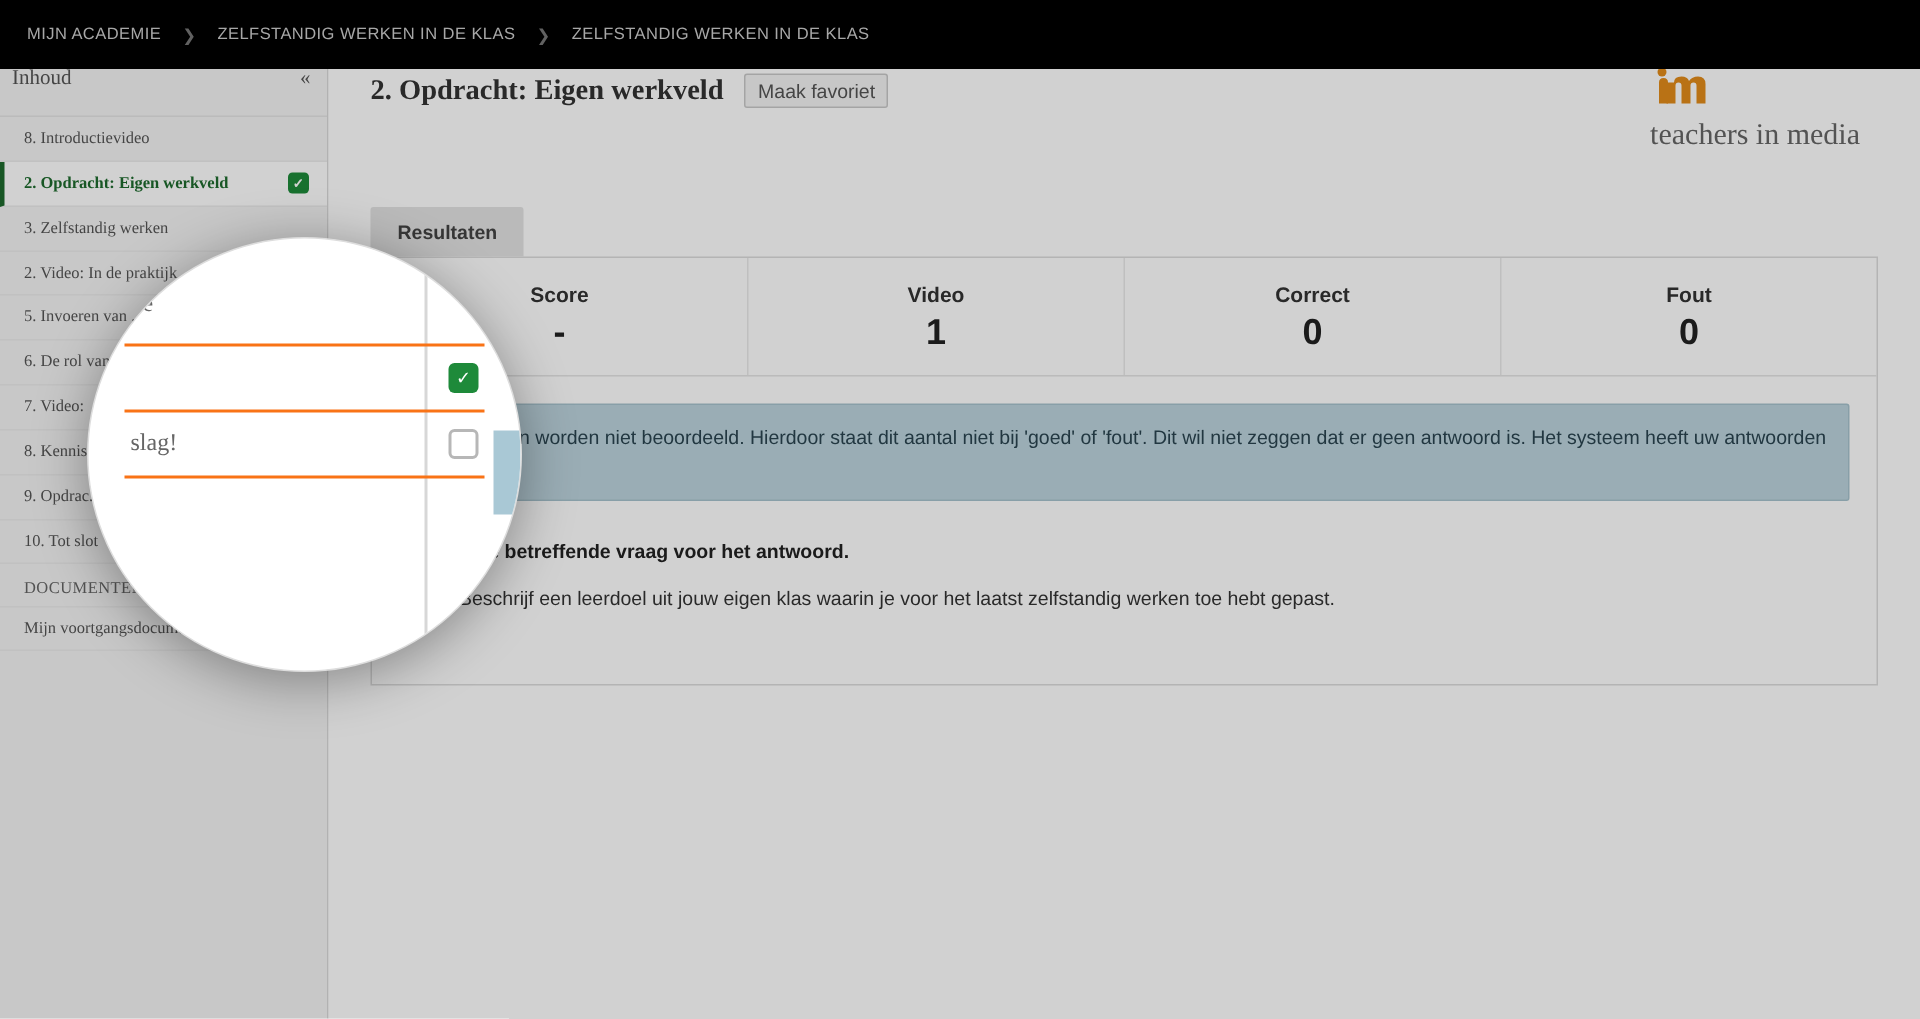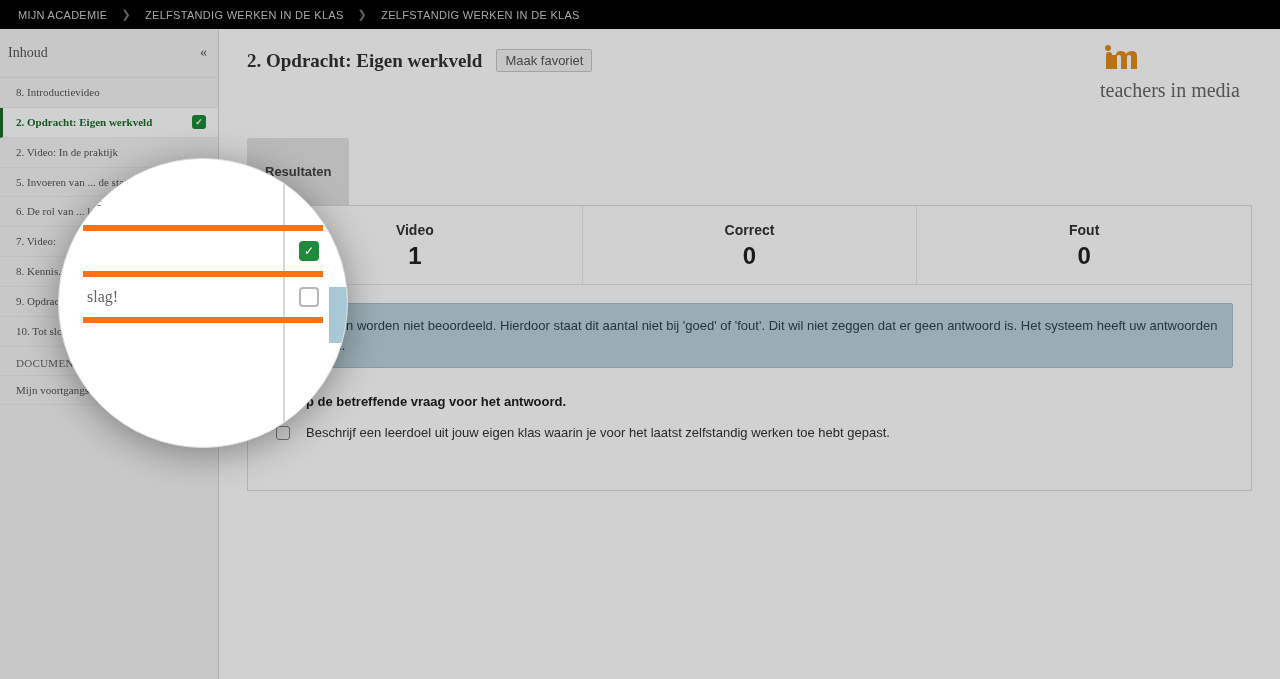--- a/index.html
+++ b/index.html
@@ -1,20 +1,20 @@
 <!DOCTYPE html>
 <html><head>
 <meta charset="utf-8">
 <style>
   * { box-sizing: border-box; margin: 0; padding: 0; }
   html, body { width: 1280px; height: 679px; font-family: Arial, Helvetica, sans-serif; overflow: hidden; background: #fff; }
   .dim-overlay { position: absolute; inset: 0; background: rgba(0,0,0,0.18); pointer-events: none; z-index: 50; }
 
   
-  .topbar { position: absolute; top: 0; left: 0; right: 0; height: 29px; background: #000; color: #ccc; display: flex; align-items: center; padding: 0 18px; font-size: 11px; letter-spacing: .3px; z-index: 10; text-align: right; }
+  .topbar { position: absolute; top: 0; left: 0; right: 0; height: 46px; background: #000; color: #ccc; display: flex; align-items: center; padding: 0 18px; font-size: 11px; letter-spacing: .3px; z-index: 10; text-align: right; }
   .topbar .crumb { color: #ccc; text-transform: uppercase; }
   .topbar .chev { margin: 0 14px; color: #777; font-size: 11px; }
 
   
   .shell { position: absolute; top: 29px; left: 0; right: 0; bottom: 0; display: flex; z-index: 5; }
 
   
   .sidebar { width: 219px; background: #f5f5f5; border-right: 1px solid #d9d9d9; display: flex; flex-direction: column; font-family: Georgia, 'Times New Roman', serif; }
   .sidebar-head { display: flex; align-items: center; justify-content: space-between; padding: 16px 14px 16px 8px; color: #555; font-size: 14px; }
   .sidebar-head .collapse { font-size: 14px; color: #555; cursor: pointer; letter-spacing: -3px; }
@@ -29,41 +29,41 @@
   .main { flex: 1; padding: 20px 28px 0 28px; position: relative; background: #fff; }
   .main-head { display: flex; align-items: center; gap: 14px; }
   .main-title { font-family: Georgia, serif; font-size: 19px; color: #333; }
   .fav-btn { border: 1px solid #c9c9c9; background: #f3f3f3; color: #555; font-size: 13px; padding: 3px 8px; border-radius: 2px; cursor: pointer; }
 
   .brand { position: absolute; top: 14px; right: 40px; text-align: center; color: #444; }
   .brand .logo { display: block; }
   .brand .txt { font-family: Georgia, serif; font-size: 20px; color: #666; margin-top: 2px; display: block; }
 
   .tabs { margin-top: 66px; }
-  .tab { display: inline-block; background: #e3e3e3; padding: 26px 18px; font-size: 13px; font-weight: bold; color: #444; border-top-left-radius: 2px; border-top-right-radius: 2px; }
+  .tab { display: inline-block; background: #e3e3e3; padding: 9px 18px; font-size: 13px; font-weight: bold; color: #444; border-top-left-radius: 2px; border-top-right-radius: 2px; }
 
   .panel { border: 1px solid #dcdcdc; background: #fff; padding: 0 0 50px 0; }
   .stats { display: flex; border-bottom: 1px solid #e4e4e4; }
   .stat { flex: 1; text-align: center; padding: 16px 0 14px; border-right: 1px solid #eaeaea; }
   .stat:last-child { border-right: none; }
   .stat .label { font-size: 14px; font-weight: bold; color: #333; margin-bottom: 4px; }
   .stat .val { font-size: 24px; font-weight: bold; color: #222; }
 
   .notice { margin: 18px 18px 0 18px; background: #bcd4dd; border: 1px solid #a7c3ce; color: #2a4450; font-size: 13px; padding: 12px 14px; line-height: 1.5; border-radius: 2px; }
 
   .qhead { margin: 26px 18px 0 58px; font-size: 13px; font-weight: bold; color: #222; }
   .qrow { display: flex; align-items: flex-start; margin: 16px 18px 0 28px; gap: 16px; }
   .qbox { width: 14px; height: 14px; border: 1.5px solid #8a8a8a; border-radius: 3px; margin-top: 1px; flex: none; }
   .qtext { font-size: 13px; color: #333; }
 
   
   .lens-wrap { position: absolute; z-index: 100; top: 158px; left: 58px; width: 290px; height: 290px; filter: drop-shadow(0 6px 18px rgba(0,0,0,.35)); }
   .lens { width: 290px; height: 290px; border-radius: 50%; background: #fff; overflow: hidden; position: relative; border: 1px solid #ddd; }
   .lens-inner { position: absolute; top: 0; left: 0; right: 0; padding: 28px 24px 0 24px; font-family: Georgia, serif; color: #666; }
-  .lrow { display: flex; align-items: center; justify-content: space-between; border-bottom: 6px solid #f97316; padding: 10px 4px; font-size: 16px; min-height: 44px; }
+  .lrow { display: flex; align-items: center; justify-content: space-between; border-bottom: 2px solid #f97316; padding: 10px 4px; font-size: 16px; min-height: 44px; }
   .lrow.first { border-top: none; padding-top: 0; }
   .lcheck { width: 20px; height: 20px; border-radius: 4px; display: inline-flex; align-items: center; justify-content: center; }
   .lcheck.on { background: #1e8a3a; color: #fff; font-size: 12px; }
   .lcheck.off { border: 2px solid #b7b7b7; }
   .lens-edge { position: absolute; top: 0; bottom: 0; right: 62px; width: 2px; background: #d7d7d7; }
   .lens-bluebar { position: absolute; top: 128px; right: 0; width: 18px; height: 56px; background: #a9c8d5; }
 </style>
 </head>
 <body>
 
@@ -84,20 +84,23 @@
     </div>
     <nav class="nav">
       <div class="nav-item">
           <span>8. Introductievideo</span>
         </div>
       <div class="nav-item active">
         <span>2. Opdracht: Eigen werkveld</span>
         <span class="check">✓</span>
       </div>
       <div class="nav-item">
+          <span>3. Zelfstandig werken</span>
+        </div>
+      <div class="nav-item">
           <span>2. Video: In de praktijk</span>
         </div>
       <div class="nav-item">
           <span>5. Invoeren van ... de stappen</span>
         </div>
       <div class="nav-item">
           <span>6. De rol van ... leerlingen</span>
         </div>
       <div class="nav-item">
           <span>7. Video:</span>
@@ -130,20 +133,24 @@
       </svg>
       <span class="txt">teachers in media</span>
     </div>
 
     <div class="tabs">
       <div class="tab">Resultaten</div>
     </div>
 
     <div class="panel">
       <div class="stats">
+        <div class="stat">
+          <div class="label">Score</div>
+          <div class="val">-</div>
+        </div>
         <div class="stat">
           <div class="label">Video</div>
           <div class="val">1</div>
         </div>
         <div class="stat">
           <div class="label">Correct</div>
           <div class="val">0</div>
         </div>
         <div class="stat">
           <div class="label">Fout</div>

